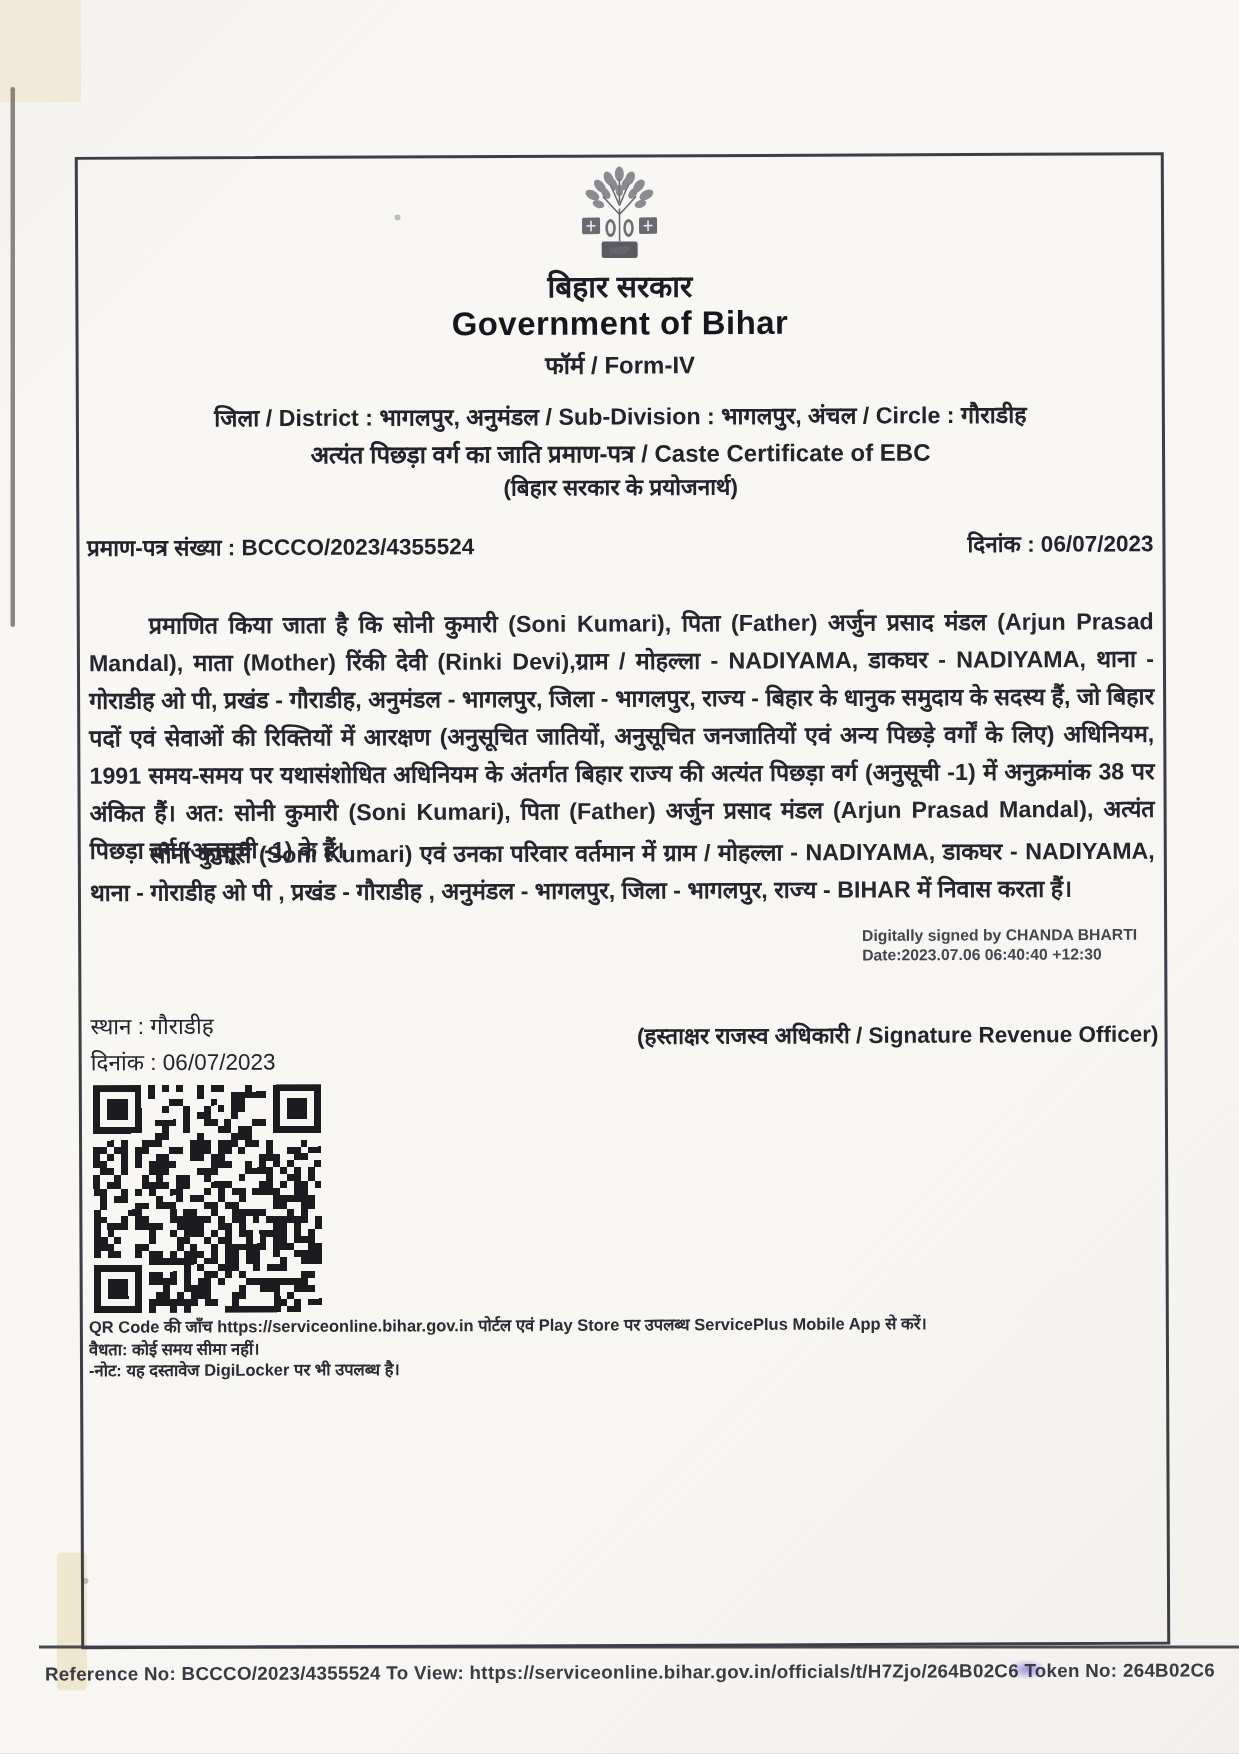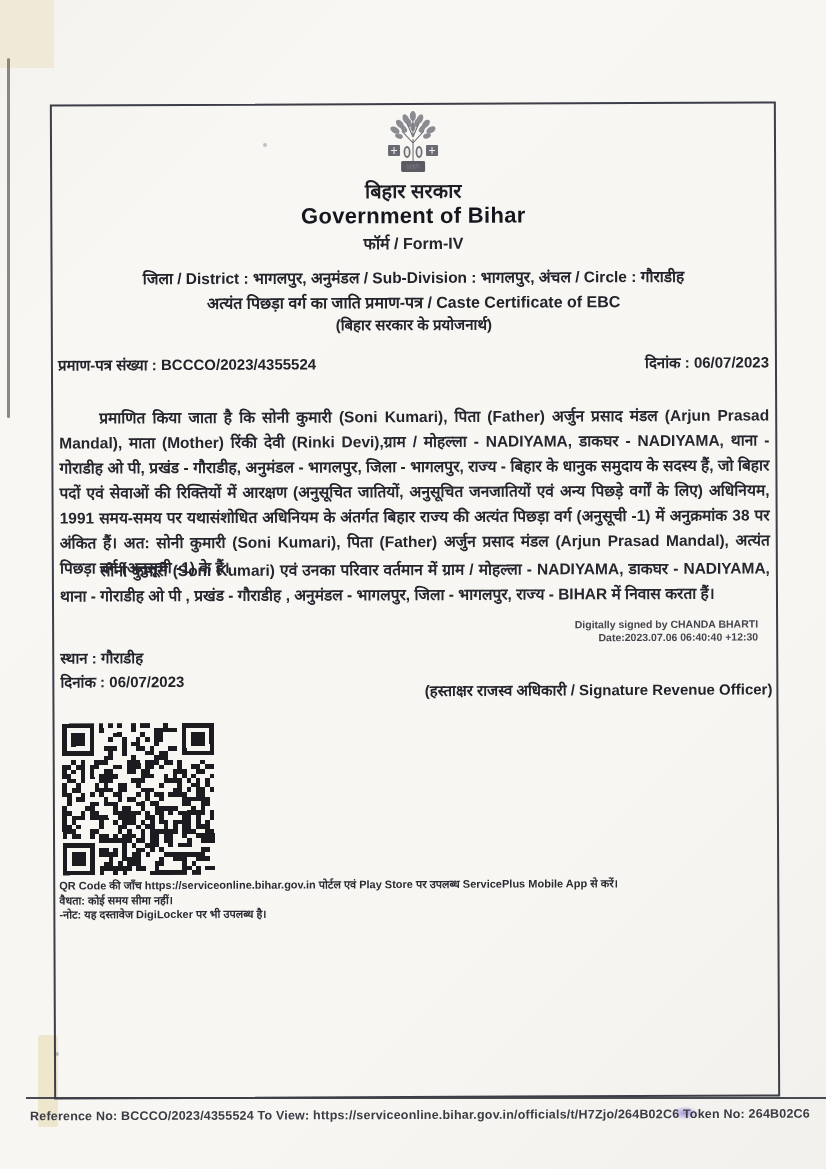--- a/index.html
+++ b/index.html
@@ -40,23 +40,23 @@
   .district-line{top:161px;font-size:15.5px;font-weight:bold;}
   .cert-title{top:186px;font-size:16px;font-weight:bold;}
   .purpose-line{top:209px;font-size:15px;font-weight:bold;}
 
   .meta-row{top:248px;left:5px;right:6px;display:flex;justify-content:space-between;font-size:15px;font-weight:bold;}
 
   .para{left:6px;right:6px;font-size:15.5px;line-height:25px;font-weight:600;text-align:justify;text-indent:40px;color:#26262e;}
   .para1{top:299px;}
   .para2{top:452px;}
 
-  .digital-sig{top:514px;right:18px;text-align:right;font-size:10.5px;line-height:13px;color:#45454d;font-weight:600;}
-
-  .place-date{top:540px;left:6px;font-size:15px;font-weight:bold;line-height:24px;}
+  .digital-sig{top:514px;right:18px;text-align:left;font-size:10.5px;line-height:13px;color:#45454d;font-weight:600;}
+
+  .place-date{top:567px;left:6px;font-size:15px;font-weight:normal;line-height:24px;}
   .signatory{top:575px;right:4px;font-size:15px;font-weight:bold;}
 
   .qr-box{top:617px;left:5px;width:157px;height:152px;}
   .qr-box svg{width:100%;height:100%;}
 
   .qr-captions{top:772px;left:4px;right:4px;font-size:11px;line-height:14.5px;font-weight:bold;color:#2b2b33;}
   .qr-captions div{white-space:nowrap;overflow:hidden;}
 
   .reference-line{
     position:absolute;left:30px;top:1108px;

